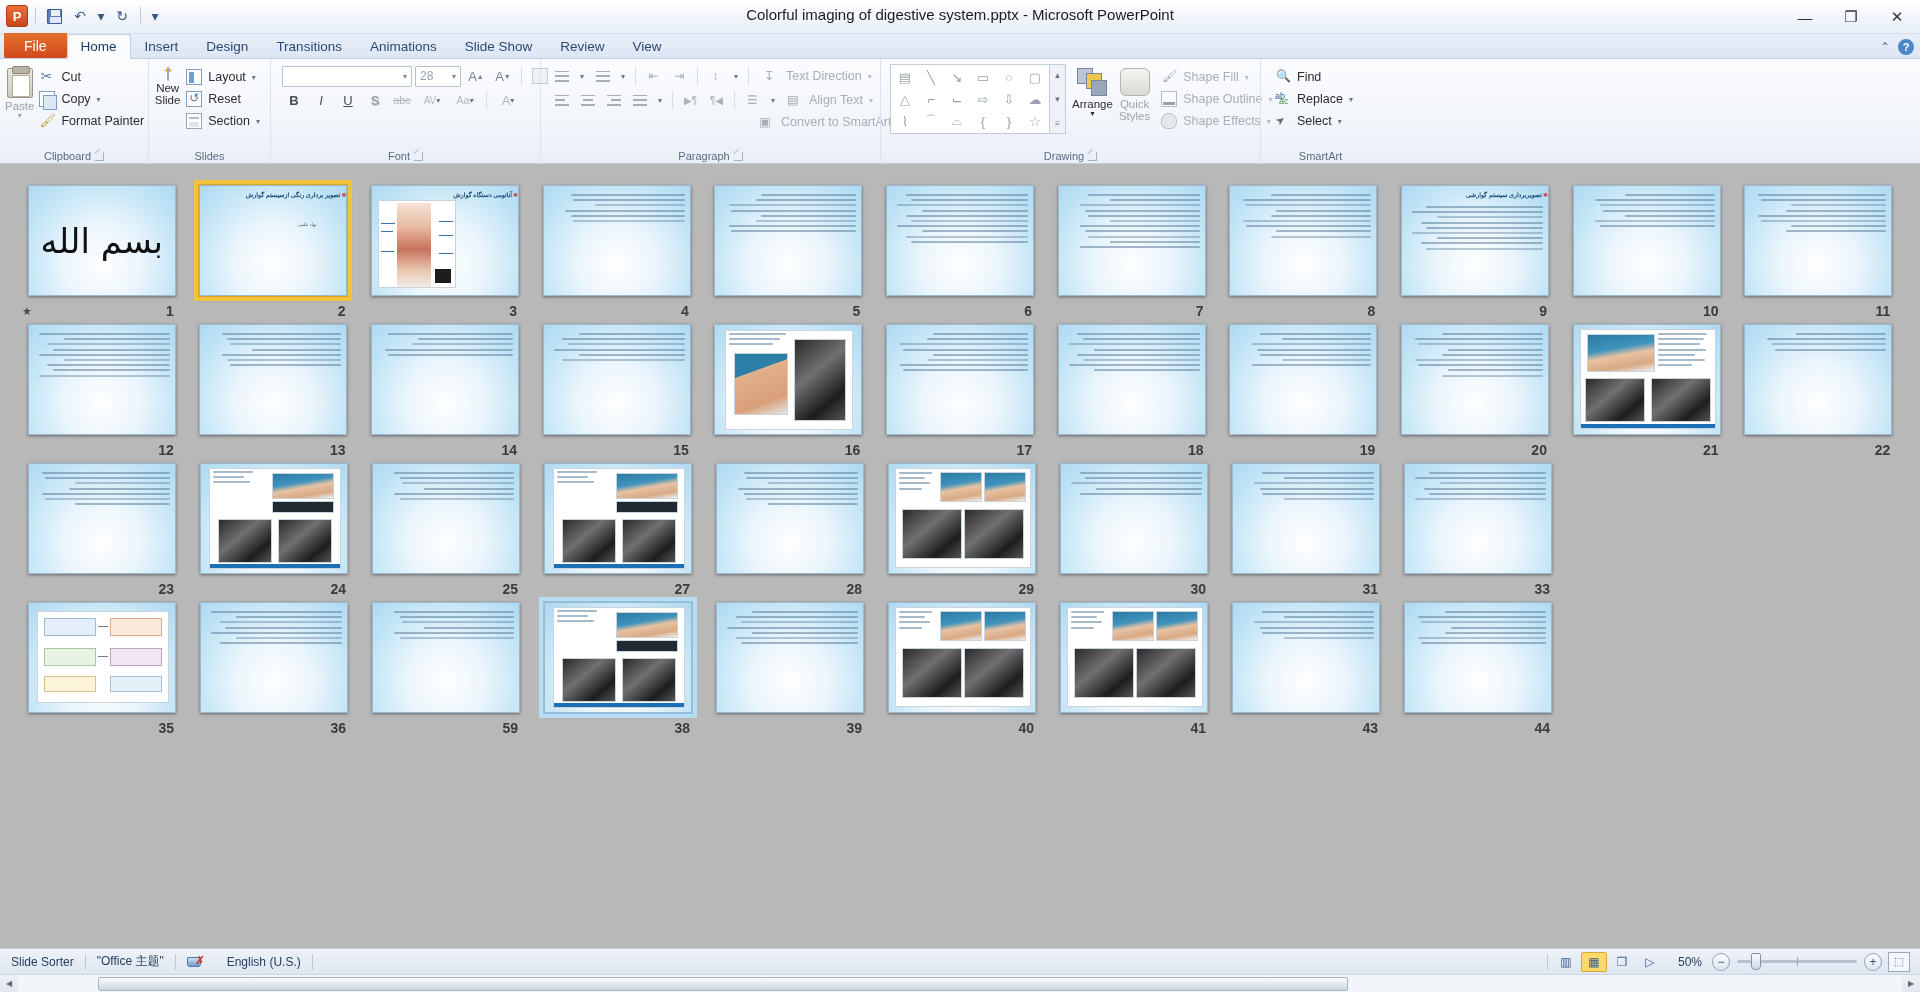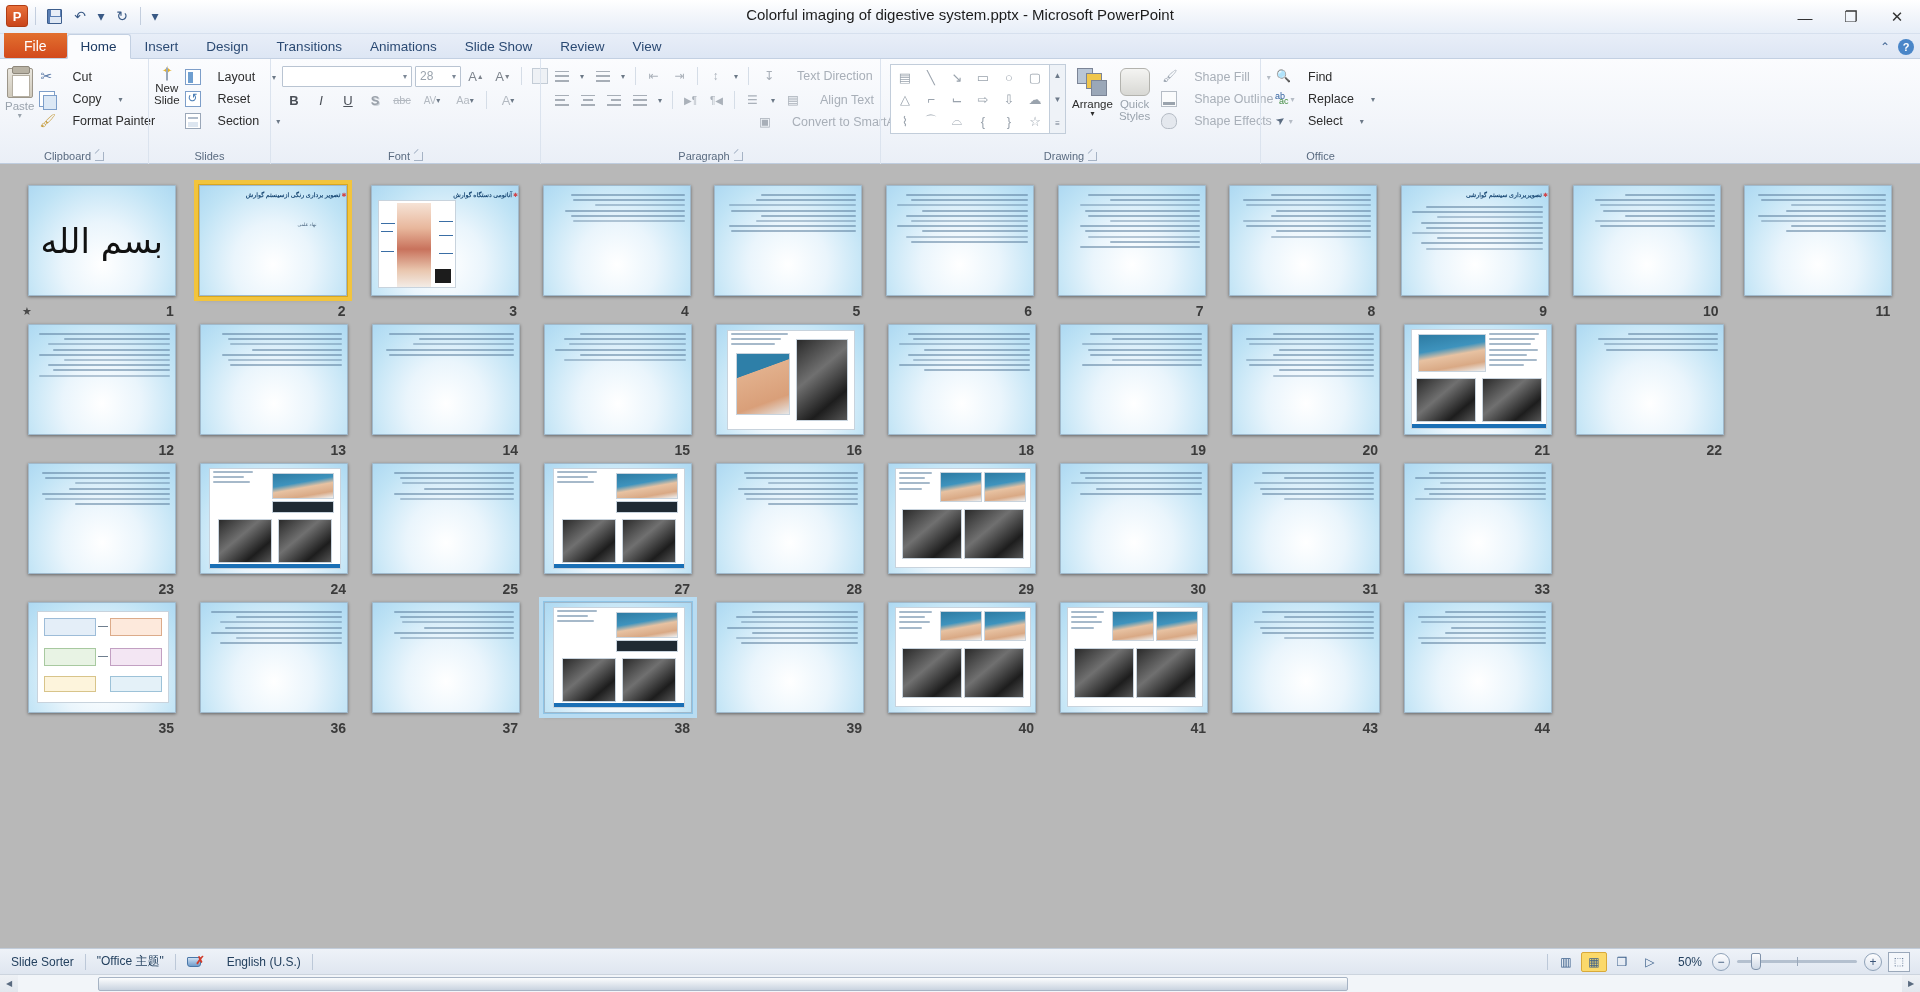--- a/index.html
+++ b/index.html
@@ -78,21 +78,21 @@
   .dlg-launch:after{content:"";position:absolute;left:0;top:1px;width:6px;height:1px;background:#9aa9bd;
     transform:rotate(-45deg);transform-origin:left;}
   
   .bigbtn{width:60px;display:flex;flex-direction:column;align-items:center;justify-content:flex-start;
     font-size:11.5px;color:#9aa3ad;padding-top:4px;cursor:default;}
   .bigbtn.enabled{color:#2c2c2c;cursor:pointer;}
   .bigbtn .cap{margin-top:2px;text-align:center;line-height:12px;}
   .bigbtn .arr{font-size:8px;line-height:7px;}
   
   .smallcol{display:flex;flex-direction:column;justify-content:flex-start;padding-top:2px;}
-  .smallbtn{height:22px;display:flex;align-items:center;gap:17px;padding:0 5px;font-size:12.5px;
+  .smallbtn{height:22px;display:flex;align-items:center;gap:6px;padding:0 5px;font-size:12.5px;
     color:#2c2c2c;white-space:nowrap;cursor:pointer;border-radius:2px;}
   .smallbtn.dis{color:#a8afb8;cursor:default;}
   .caret{font-size:8px;color:#6b7886;}
   .smallbtn.dis .caret{color:#b5bcc5;}
   
   .ic{width:16px;height:16px;display:inline-block;position:relative;flex:0 0 16px;}
   .ic-paste{width:26px;height:30px;background:linear-gradient(to bottom,#e9e6de,#cfc9bb);
     border:1px solid #9c9party;border:1px solid #9c968a;border-radius:2px;position:relative;}
   .ic-paste:before{content:"";position:absolute;left:4px;top:-3px;width:16px;height:6px;
     background:#b8b2a4;border:1px solid #8d877b;border-radius:2px;}
@@ -569,21 +569,21 @@
           <span class="caret">▾</span>
         </div>
         <div class="smallbtn">
           <span class="ic ic-select"></span>
           <span>Select</span>
           <span class="caret">▾</span>
         </div>
       </div>
     </div>
     <div class="rg-label">
-      <span>Office</span>
+      <span>SmartArt</span>
     </div>
   </div>
 </div>
 
 <div class="sorter" id="sorter" style="height:826px">
   <div class="sorter-inner" id="sorter-inner">
       <div class="srow">
         <div class="scell">
           <div class="thumbwrap">
             <div class="thumb">
@@ -837,20 +837,37 @@
                   <div class="pl" style="width:90%"></div>
                   <div class="pl" style="width:80%"></div>
                   <div class="pl" style="width:70%"></div>
                 </div>
                 <div class="blk photo-skin" style="left:8px;top:22px;width:54px;height:62px"></div>
                 <div class="blk xray" style="left:68px;top:8px;width:52px;height:82px"></div>
               </div>
             </div>
           </div>
           <div class="snum">16</div>
+        </div>
+        <div class="scell">
+          <div class="thumbwrap">
+            <div class="thumb">
+              <div class="plines" style="top:8px">
+                <div class="pl" style="width:70%;margin-left:auto"></div>
+                <div class="pl" style="width:74%;margin-left:auto"></div>
+                <div class="pl sh" style="width:94%;margin-left:auto"></div>
+                <div class="pl" style="width:92%;margin-left:auto"></div>
+                <div class="pl" style="width:70%;margin-left:auto"></div>
+                <div class="pl sh" style="width:74%;margin-left:auto"></div>
+                <div class="pl" style="width:94%;margin-left:auto"></div>
+                <div class="pl" style="width:92%;margin-left:auto"></div>
+              </div>
+            </div>
+          </div>
+          <div class="snum">17</div>
         </div>
         <div class="scell">
           <div class="thumbwrap">
             <div class="thumb">
               <div class="plines" style="top:8px">
                 <div class="pl" style="width:90%;margin-left:auto"></div>
                 <div class="pl" style="width:86%;margin-left:auto"></div>
                 <div class="pl sh" style="width:96%;margin-left:auto"></div>
                 <div class="pl" style="width:78%;margin-left:auto"></div>
                 <div class="pl" style="width:90%;margin-left:auto"></div>
@@ -1122,21 +1139,21 @@
               <div class="plines" style="top:8px">
                 <div class="pl" style="width:88%;margin-left:auto"></div>
                 <div class="pl" style="width:84%;margin-left:auto"></div>
                 <div class="pl sh" style="width:82%;margin-left:auto"></div>
                 <div class="pl" style="width:66%;margin-left:auto"></div>
                 <div class="pl" style="width:88%;margin-left:auto"></div>
                 <div class="pl sh" style="width:84%;margin-left:auto"></div>
               </div>
             </div>
           </div>
-          <div class="snum">37</div>
+          <div class="snum">59</div>
         </div>
         <div class="scell">
           <div class="thumbwrap">
             <div class="thumb hov">
               <div class="blk" style="left:8px;top:4px;width:132px;height:101px;background:#fff">
                 <div style="position:absolute;left:3px;top:2px;width:44px">
                   <div class="pl" style="width:92%"></div>
                   <div class="pl" style="width:70%"></div>
                   <div class="pl" style="width:84%"></div>
                 </div>

